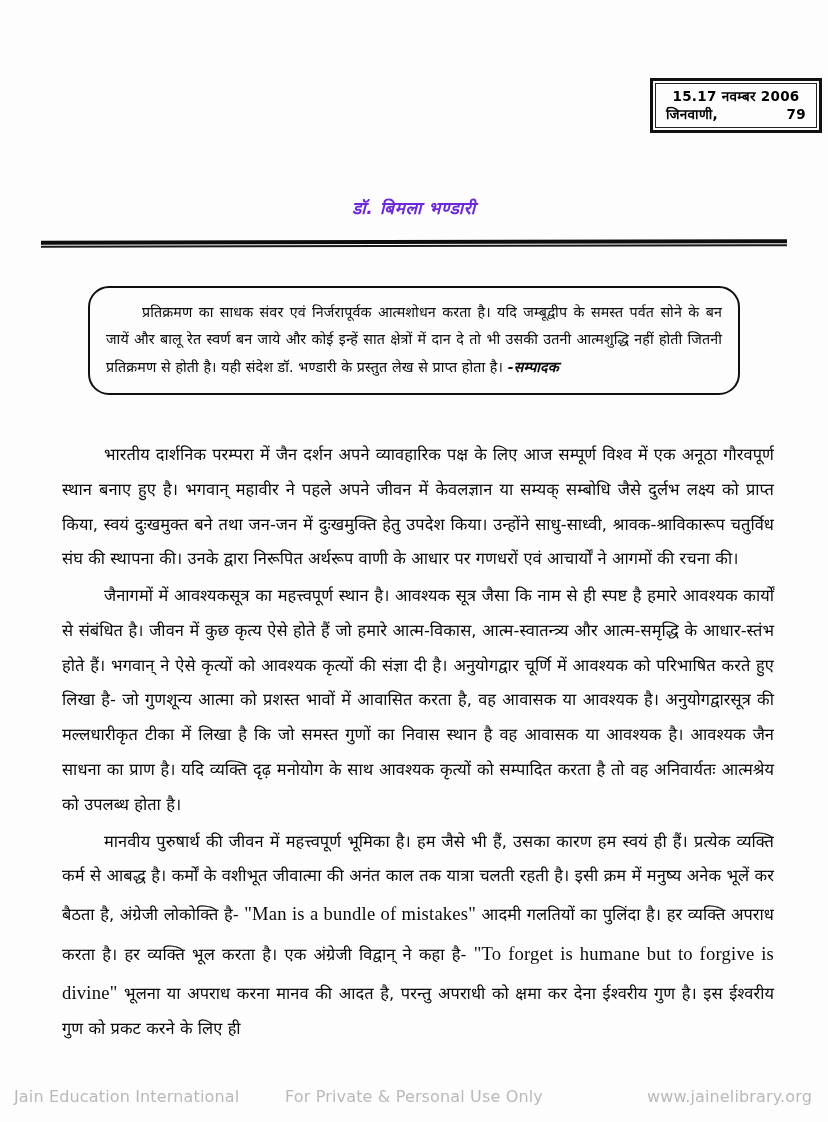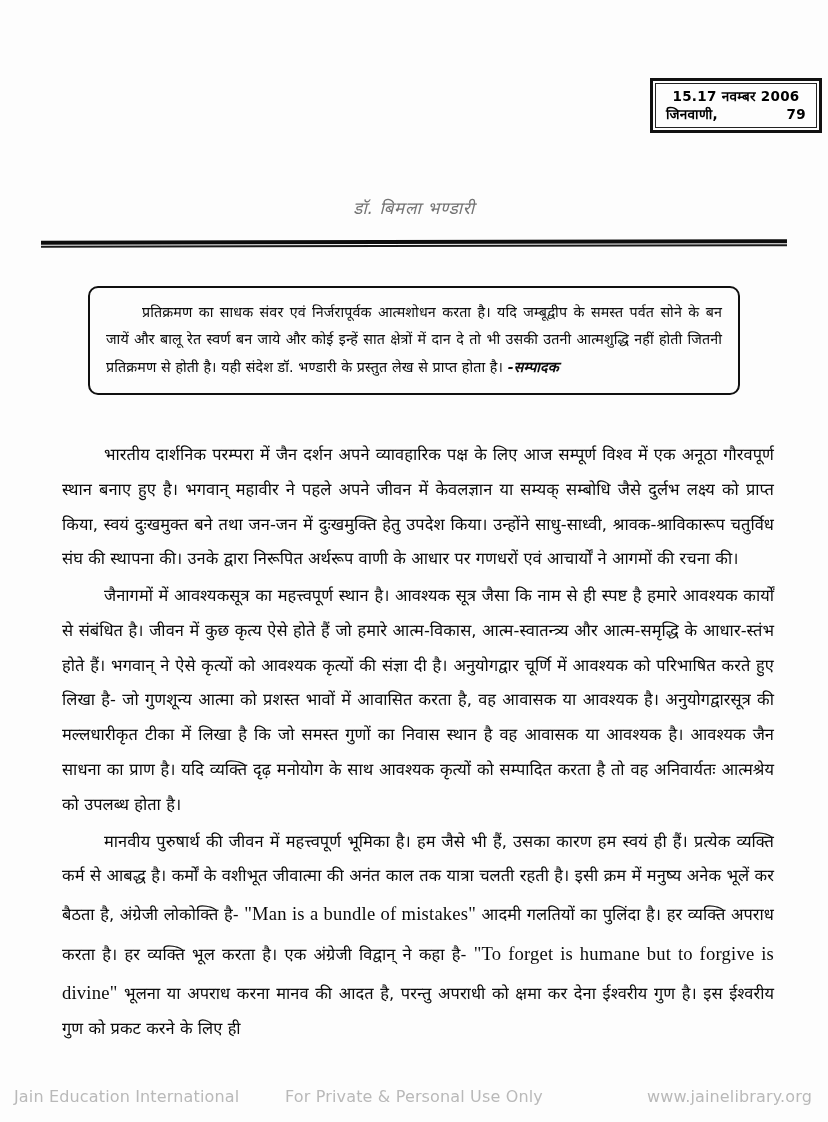--- a/index.html
+++ b/index.html
@@ -67,23 +67,23 @@
   }
   .article-author {
     position: absolute;
     left: 0;
     right: 0;
     top: 196px;
     text-align: center;
     font-family: "DejaVu Sans", "Liberation Sans", sans-serif;
     font-size: 17px;
     font-style: italic;
-    font-weight: 400;
+    font-weight: 700;
     letter-spacing: 0.6px;
-    color: #737373;
+    color: #6d28d9;
   }
 
   
   .rule-double {
     position: absolute;
     left: 41px;
     right: 41px;
     top: 240px;
     height: 7px;
   }
@@ -100,21 +100,21 @@
   }
 
   
   .abstract-box {
     position: absolute;
     left: 88px;
     top: 286px;
     width: 652px;
     box-sizing: border-box;
     border: 2.5px solid #101010;
-    border-radius: 10px;
+    border-radius: 21px;
     padding: 11px 16px 12px 16px;
     background: #fdfdfd;
   }
   .abstract-text {
     font-family: "DejaVu Sans", "Liberation Sans", sans-serif;
     font-size: 14.3px;
     line-height: 1.92;
     text-align: justify;
     text-indent: 36px;
     letter-spacing: 0.1px;

